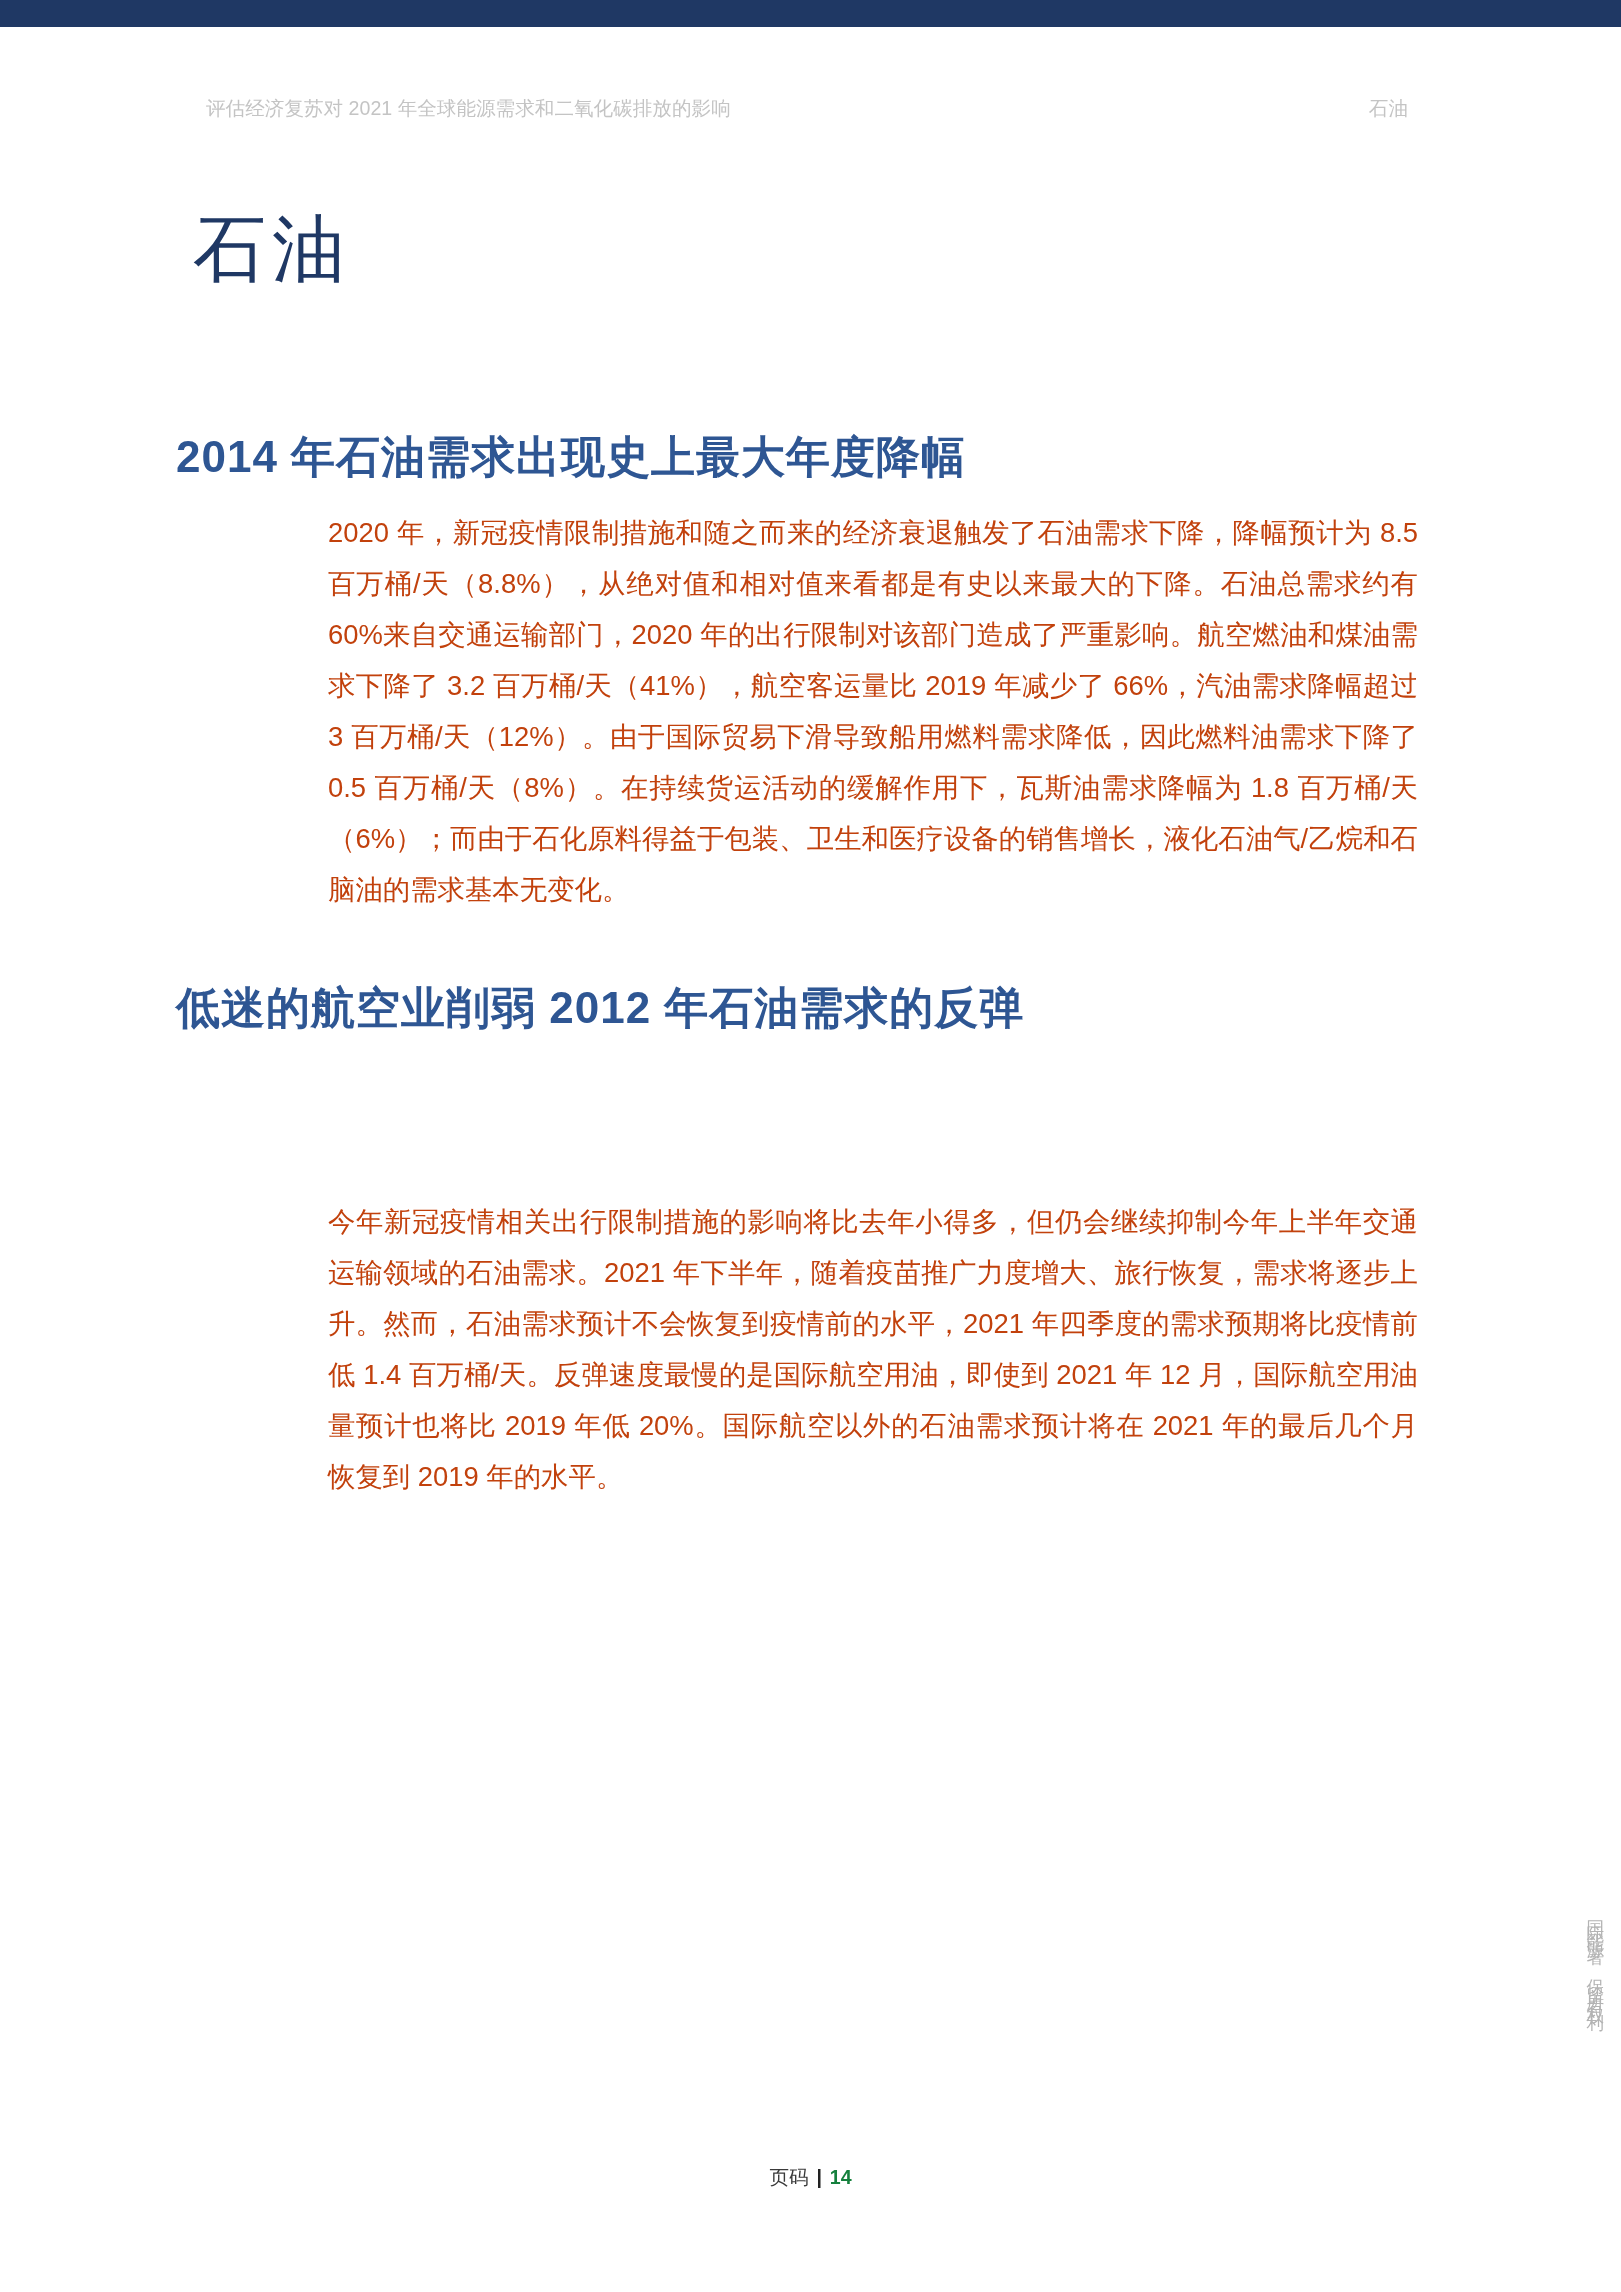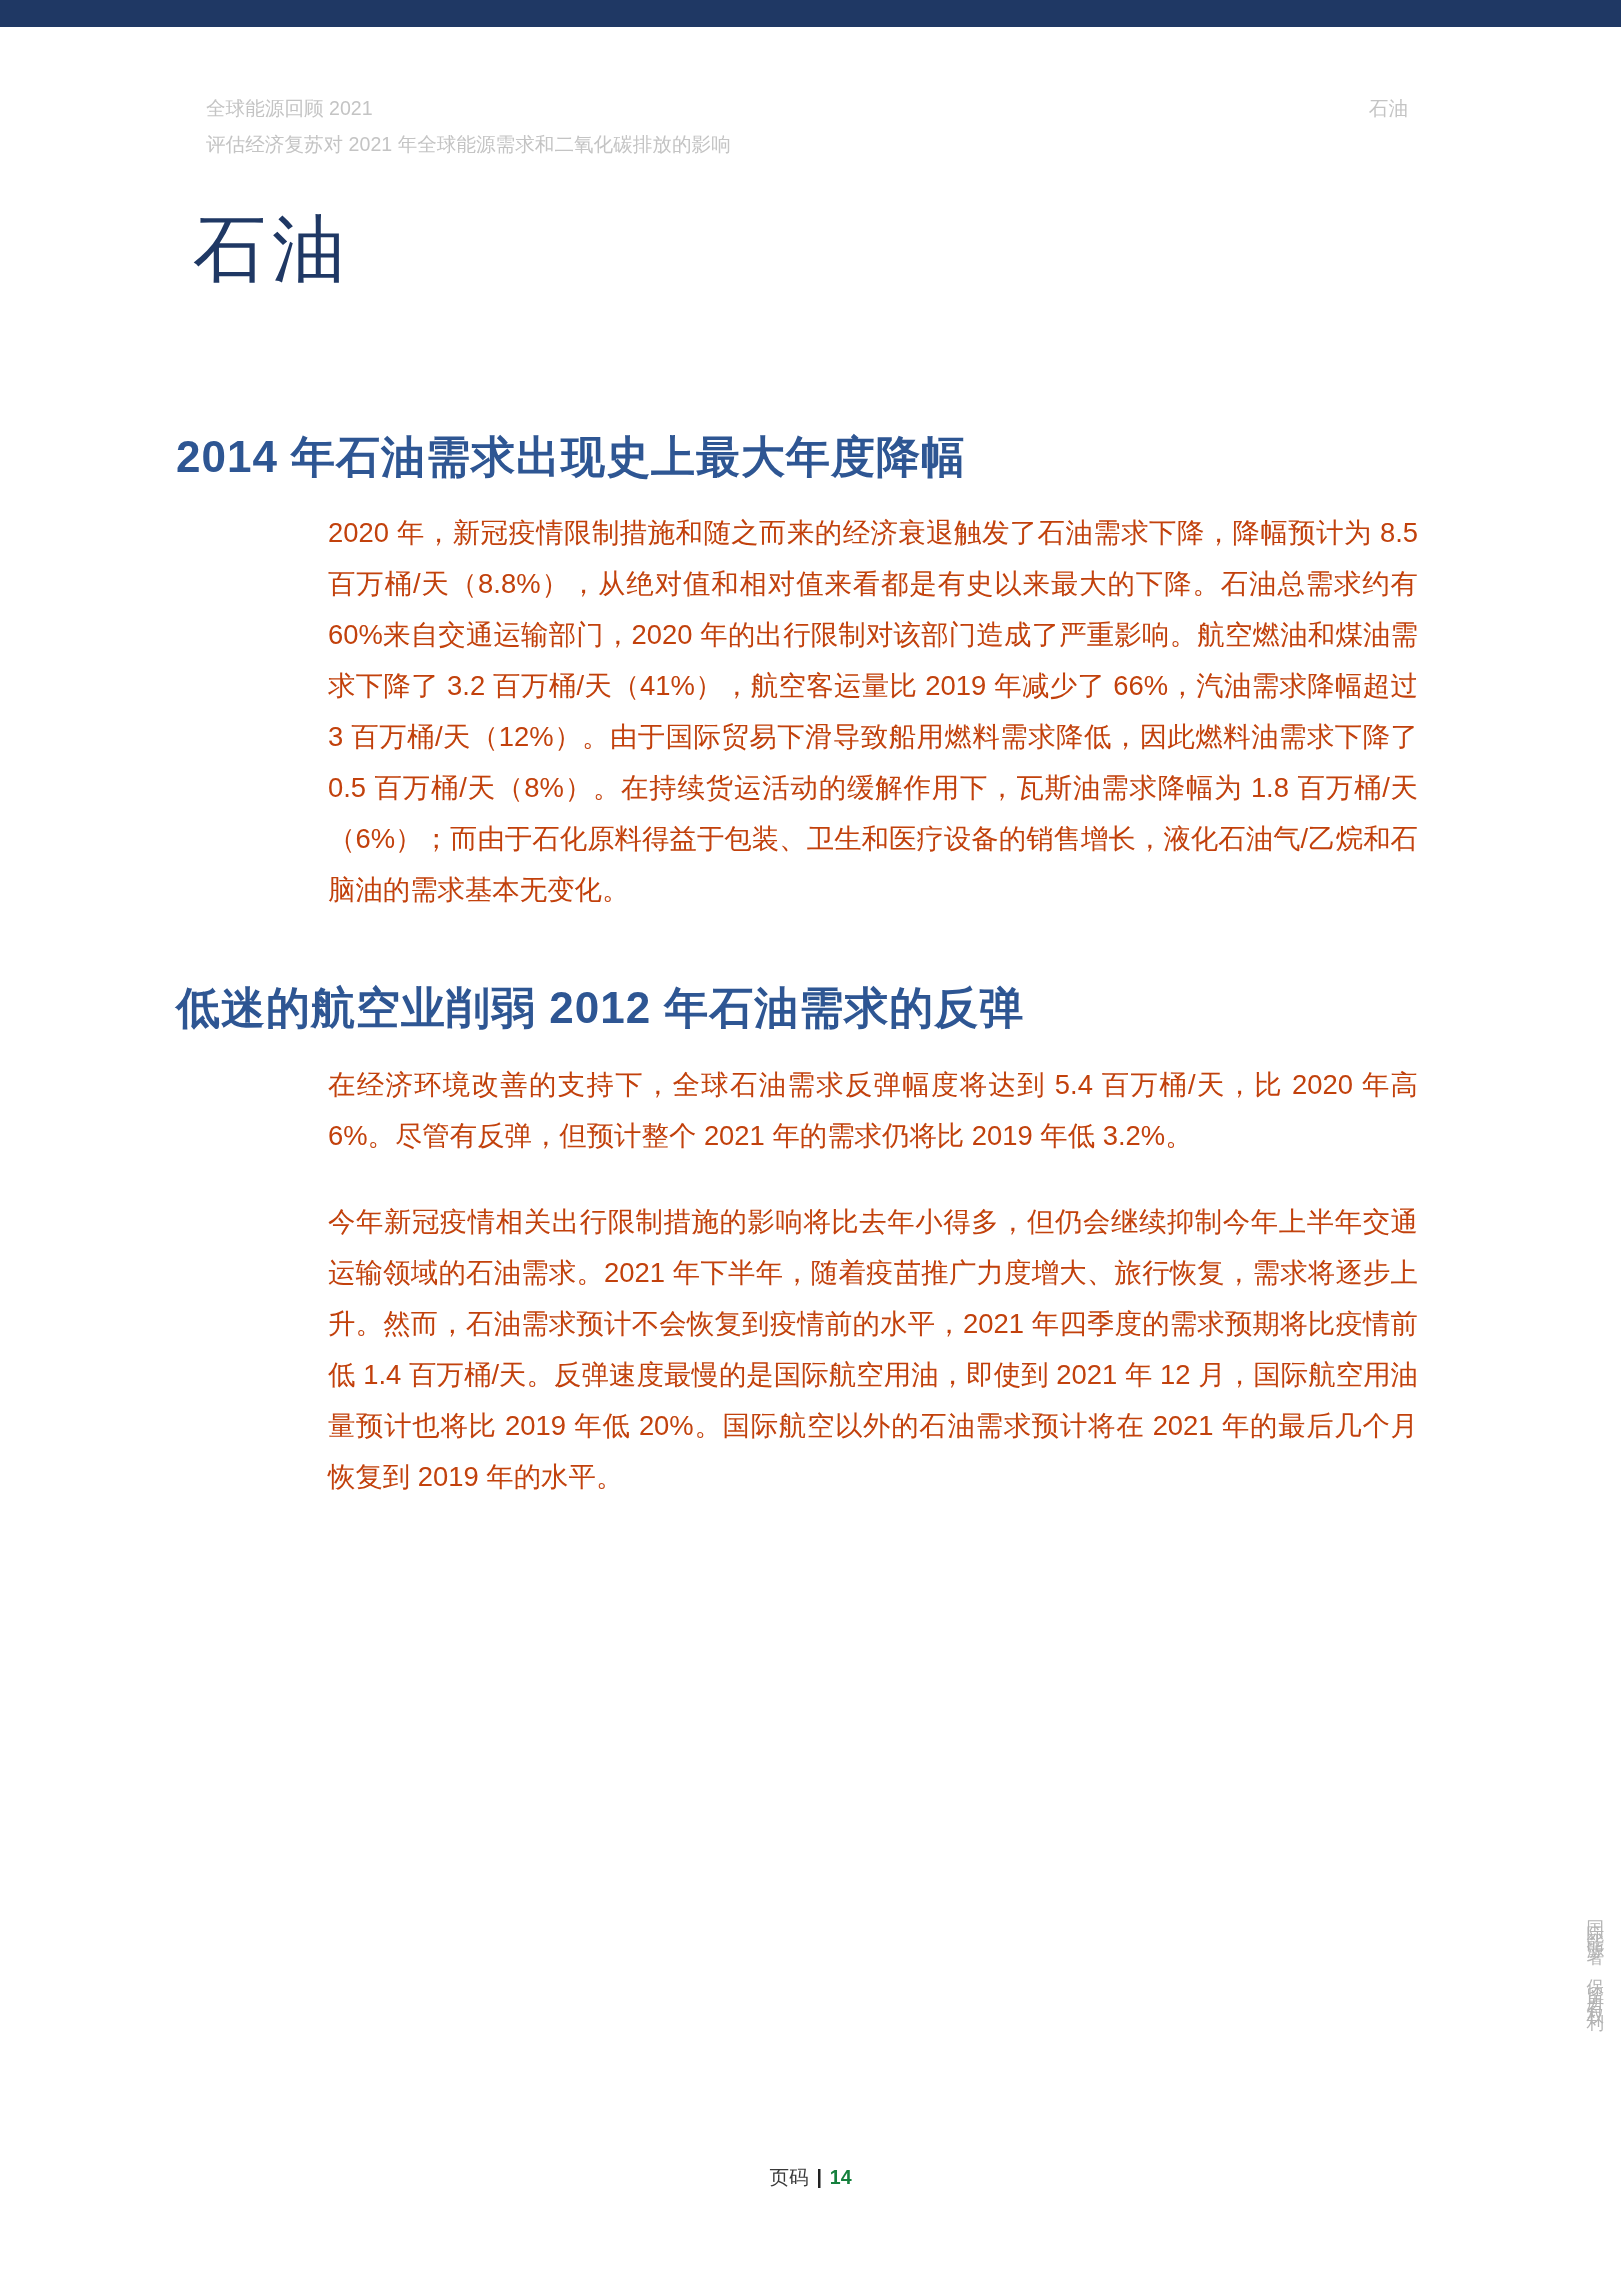--- a/index.html
+++ b/index.html
@@ -47,35 +47,33 @@
   }
 </style>
 </head>
 <body>
 
 <div class="page">
 
   <div class="topbar"></div>
 
   <div class="hdr-left">
-    <div>全球能源回顾 2021</div>
     <div>评估经济复苏对 2021 年全球能源需求和二氧化碳排放的影响</div>
   </div>
 
   <div class="hdr-right">石油</div>
 
   <div class="doc-title">石油</div>
 
   <div class="sec-heading h-first">2014 年石油需求出现史上最大年度降幅</div>
 
   <div class="body-para p1">2020 年，新冠疫情限制措施和随之而来的经济衰退触发了石油需求下降，降幅预计为 8.5 百万桶/天（8.8%），从绝对值和相对值来看都是有史以来最大的下降。石油总需求约有 60%来自交通运输部门，2020 年的出行限制对该部门造成了严重影响。航空燃油和煤油需求下降了 3.2 百万桶/天（41%），航空客运量比 2019 年减少了 66%，汽油需求降幅超过 3 百万桶/天（12%）。由于国际贸易下滑导致船用燃料需求降低，因此燃料油需求下降了 0.5 百万桶/天（8%）。在持续货运活动的缓解作用下，瓦斯油需求降幅为 1.8 百万桶/天（6%）；而由于石化原料得益于包装、卫生和医疗设备的销售增长，液化石油气/乙烷和石脑油的需求基本无变化。</div>
 
   <div class="sec-heading h-second">低迷的航空业削弱 2012 年石油需求的反弹</div>
 
-  <div class="body-para p2">在经济环境改善的支持下，全球石油需求反弹幅度将达到 5.4 百万桶/天，比 2020 年高 6%。尽管有反弹，但预计整个 2021 年的需求仍将比 2019 年低 3.2%。</div>
 
   <div class="body-para p3">今年新冠疫情相关出行限制措施的影响将比去年小得多，但仍会继续抑制今年上半年交通运输领域的石油需求。2021 年下半年，随着疫苗推广力度增大、旅行恢复，需求将逐步上升。然而，石油需求预计不会恢复到疫情前的水平，2021 年四季度的需求预期将比疫情前低 1.4 百万桶/天。反弹速度最慢的是国际航空用油，即使到 2021 年 12 月，国际航空用油量预计也将比 2019 年低 20%。国际航空以外的石油需求预计将在 2021 年的最后几个月恢复到 2019 年的水平。</div>
 
   <div class="footer">
     <span>页码</span><span class="sep">|</span><span class="num">14</span>
   </div>
 
   <div class="side-note">国际能源署。保留所有权利。</div>
 
 </div>

